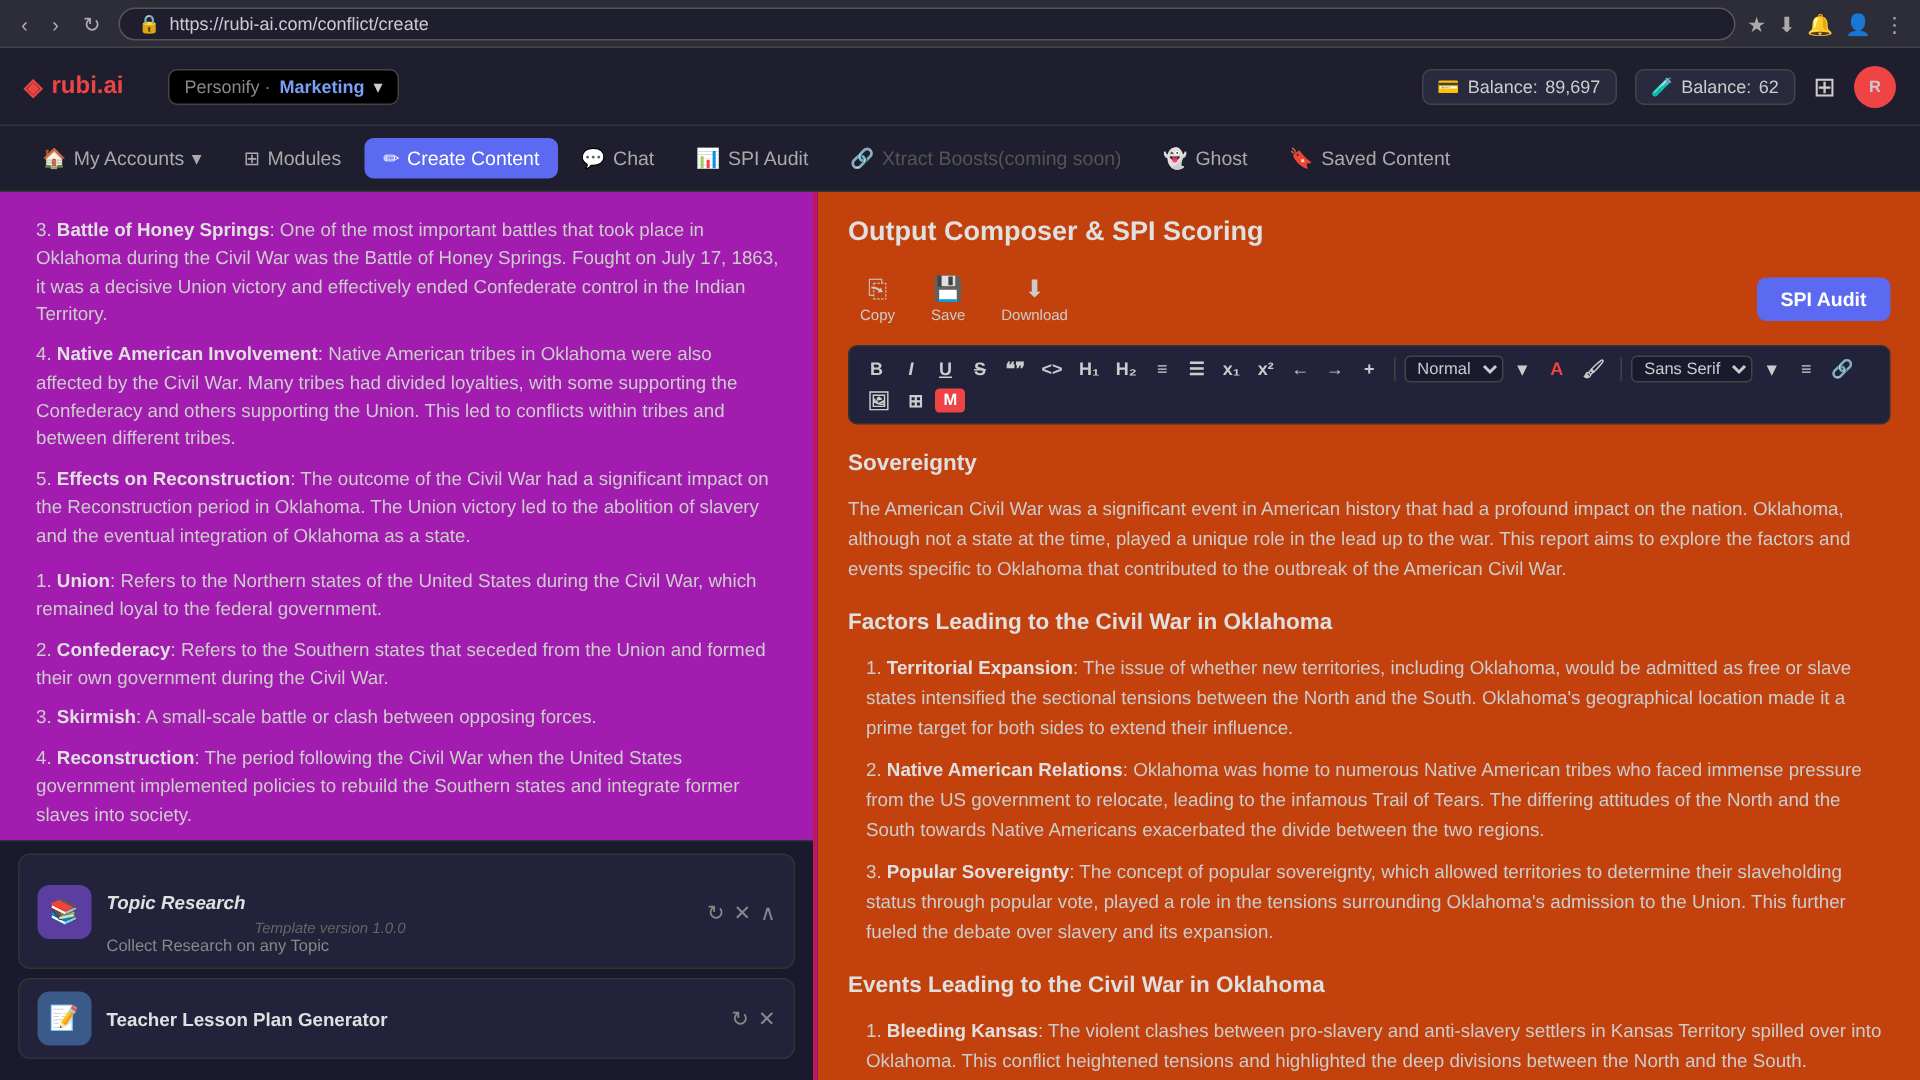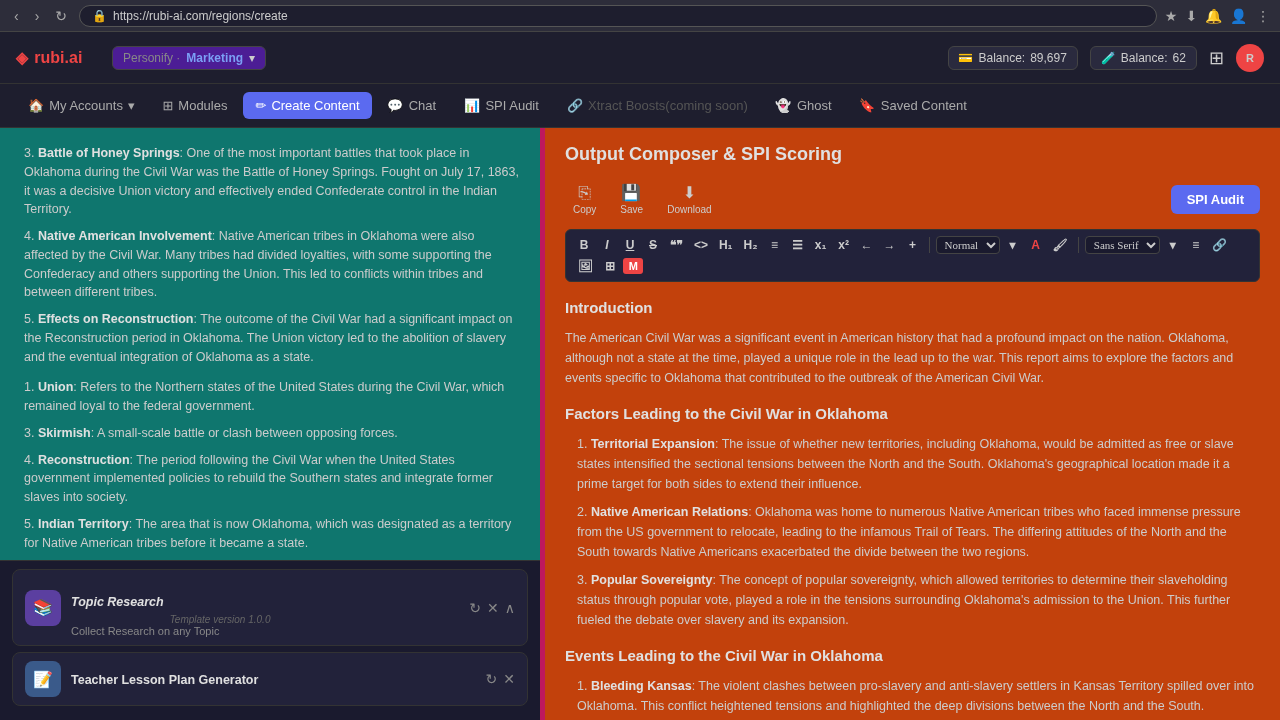--- a/index.html
+++ b/index.html
@@ -60,21 +60,21 @@
       gap: 6px;
       font-weight: bold;
       font-size: 16px;
       color: #e44;
       min-width: 80px;
     }
     .personify-dropdown {
       display: flex;
       align-items: center;
       gap: 6px;
-      background: #4c1d95;
+      background: #000000;
       border: 1px solid #444;
       border-radius: 6px;
       padding: 4px 10px;
       cursor: pointer;
       font-size: 12px;
       color: #ccc;
     }
     .personify-label { color: #888; }
     .personify-value { color: #7b9ff5; font-weight: 600; }
     .header-right {
@@ -125,24 +125,24 @@
 
     
     .main-layout {
       display: flex;
       height: calc(720px - 32px - 52px - 44px);
     }
 
     
     .left-panel {
       width: 545px;
-      background: #0f766e;
+      background: #a21caf;
       overflow-y: auto;
       padding: 16px 20px;
-      border-right: 5px solid #be185d;
+      border-right: 3px solid #be185d;
       position: relative;
     }
     .left-panel::-webkit-scrollbar { width: 4px; }
     .left-panel::-webkit-scrollbar-track { background: #1a1a2e; }
     .left-panel::-webkit-scrollbar-thumb { background: #444; border-radius: 2px; }
 
     .content-section { margin-bottom: 12px; }
     .numbered-item { margin-bottom: 8px; padding-left: 4px; font-size: 12.5px; color: #ccc; line-height: 1.5; }
     .numbered-item .item-title { font-weight: bold; color: #e0e0e0; }
     .section-heading { font-weight: bold; font-size: 14px; color: #e0e0e0; margin: 12px 0 8px; }
@@ -263,40 +263,39 @@
     }
     .fmt-separator { width: 1px; height: 16px; background: #444; margin: 0 3px; }
     .fmt-select {
       background: #1a1a2e;
       border: 1px solid #444;
       border-radius: 4px;
       color: #ccc;
       padding: 1px 4px;
       font-size: 11px;
       cursor: pointer;
-      font-family: Liberation Serif, serif;
     }
 
     
     .output-content { font-size: 12.5px; color: #ccc; line-height: 1.6; }
     .output-h2 { font-size: 15px; font-weight: bold; color: #e0e0e0; margin: 14px 0 8px; }
     .output-intro { margin-bottom: 12px; }
     .output-item { margin-bottom: 8px; margin-left: 12px; }
     .output-item .item-label { font-weight: bold; color: #e0e0e0; }
   </style>
 </head>
 <body>
 
 <div class="browser-bar">
   <button class="browser-nav-btn">‹</button>
   <button class="browser-nav-btn">›</button>
   <button class="browser-nav-btn">↻</button>
   <div class="browser-url-bar">
     <span>🔒</span>
-    <span>https://rubi-ai.com/regions/create</span>
+    <span>https://rubi-ai.com/conflict/create</span>
   </div>
   <div class="browser-icons">
     <span>★</span>
     <span>⬇</span>
     <span>🔔</span>
     <span>👤</span>
     <span>⋮</span>
   </div>
 </div>
 
@@ -376,20 +375,23 @@
         <span>4. </span><span class="item-title">Native American Involvement</span><span>: Native American tribes in Oklahoma were also affected by the Civil War. Many tribes had divided loyalties, with some supporting the Confederacy and others supporting the Union. This led to conflicts within tribes and between different tribes.</span>
       </div>
       <div class="numbered-item">
         <span>5. </span><span class="item-title">Effects on Reconstruction</span><span>: The outcome of the Civil War had a significant impact on the Reconstruction period in Oklahoma. The Union victory led to the abolition of slavery and the eventual integration of Oklahoma as a state.</span>
       </div>
     </div>
 
     <div class="content-section">
       <div class="numbered-item">
         <span>1. </span><span class="item-title">Union</span><span>: Refers to the Northern states of the United States during the Civil War, which remained loyal to the federal government.</span>
+      </div>
+      <div class="numbered-item">
+        <span>2. </span><span class="item-title">Confederacy</span><span>: Refers to the Southern states that seceded from the Union and formed their own government during the Civil War.</span>
       </div>
       <div class="numbered-item">
         <span>3. </span><span class="item-title">Skirmish</span><span>: A small-scale battle or clash between opposing forces.</span>
       </div>
       <div class="numbered-item">
         <span>4. </span><span class="item-title">Reconstruction</span><span>: The period following the Civil War when the United States government implemented policies to rebuild the Southern states and integrate former slaves into society.</span>
       </div>
       <div class="numbered-item">
         <span>5. </span><span class="item-title">Indian Territory</span><span>: The area that is now Oklahoma, which was designated as a territory for Native American tribes before it became a state.</span>
       </div>
@@ -487,21 +489,21 @@
       </select>
       <button class="fmt-btn">▾</button>
       <button class="fmt-btn">≡</button>
       <button class="fmt-btn">🔗</button>
       <button class="fmt-btn">🖼</button>
       <button class="fmt-btn">⊞</button>
       <button class="fmt-btn" style="background:#e44;color:#fff;border-radius:3px;padding:2px 5px;font-size:11px;">M</button>
     </div>
 
     <div class="output-content">
-      <div class="output-h2">Introduction</div>
+      <div class="output-h2">Sovereignty</div>
       <div class="output-intro">The American Civil War was a significant event in American history that had a profound impact on the nation. Oklahoma, although not a state at the time, played a unique role in the lead up to the war. This report aims to explore the factors and events specific to Oklahoma that contributed to the outbreak of the American Civil War.</div>
 
       <div class="output-h2">Factors Leading to the Civil War in Oklahoma</div>
       <div class="output-item">
         <span>1. </span><span class="item-label">Territorial Expansion</span><span>: The issue of whether new territories, including Oklahoma, would be admitted as free or slave states intensified the sectional tensions between the North and the South. Oklahoma's geographical location made it a prime target for both sides to extend their influence.</span>
       </div>
       <div class="output-item">
         <span>2. </span><span class="item-label">Native American Relations</span><span>: Oklahoma was home to numerous Native American tribes who faced immense pressure from the US government to relocate, leading to the infamous Trail of Tears. The differing attitudes of the North and the South towards Native Americans exacerbated the divide between the two regions.</span>
       </div>
       <div class="output-item">

